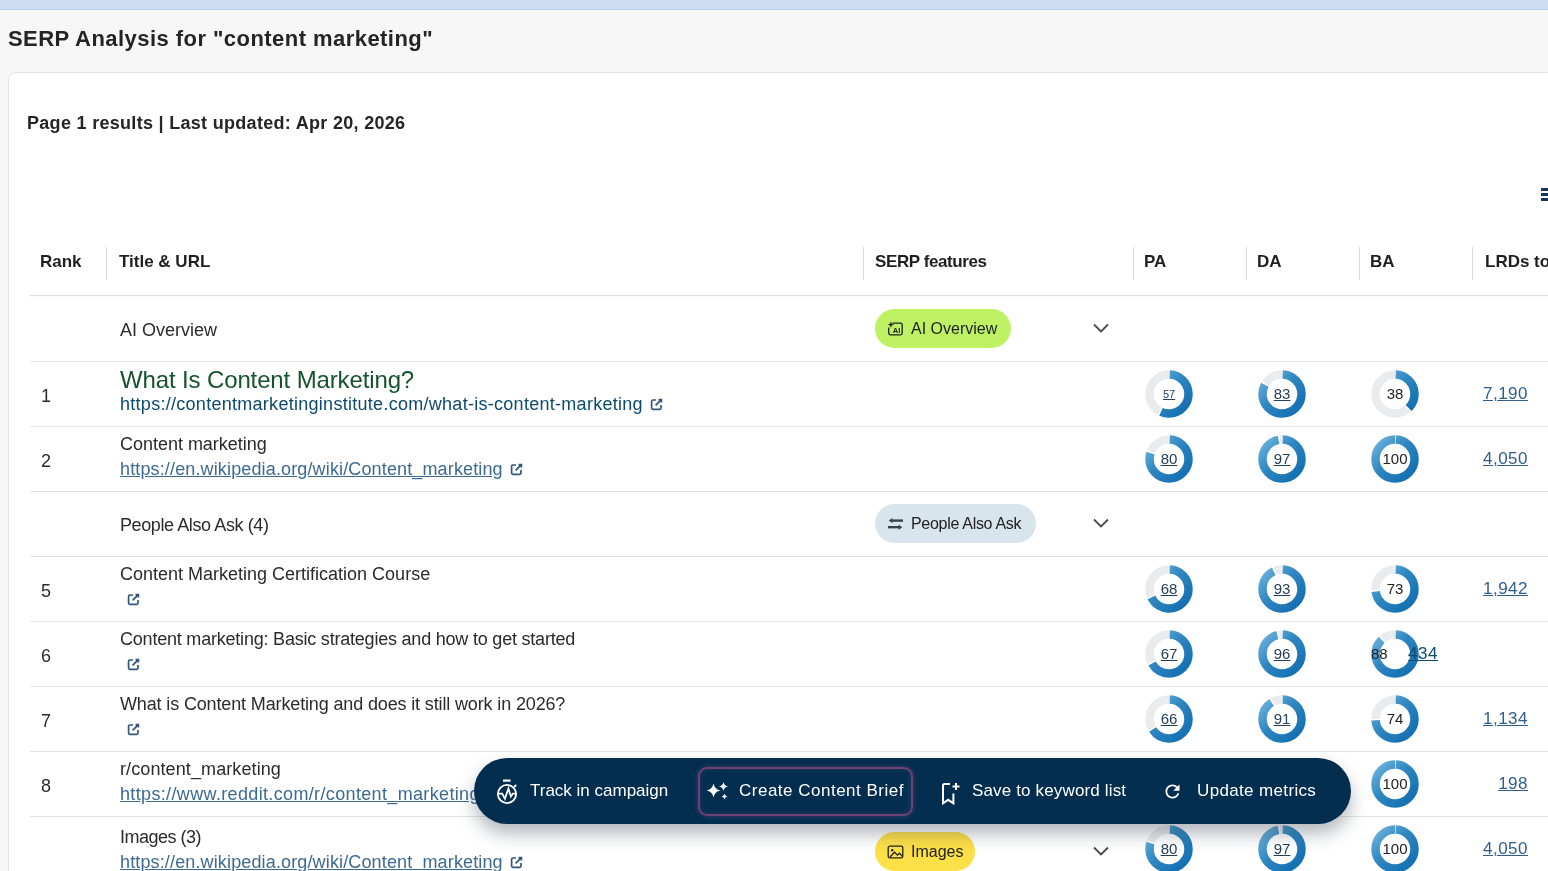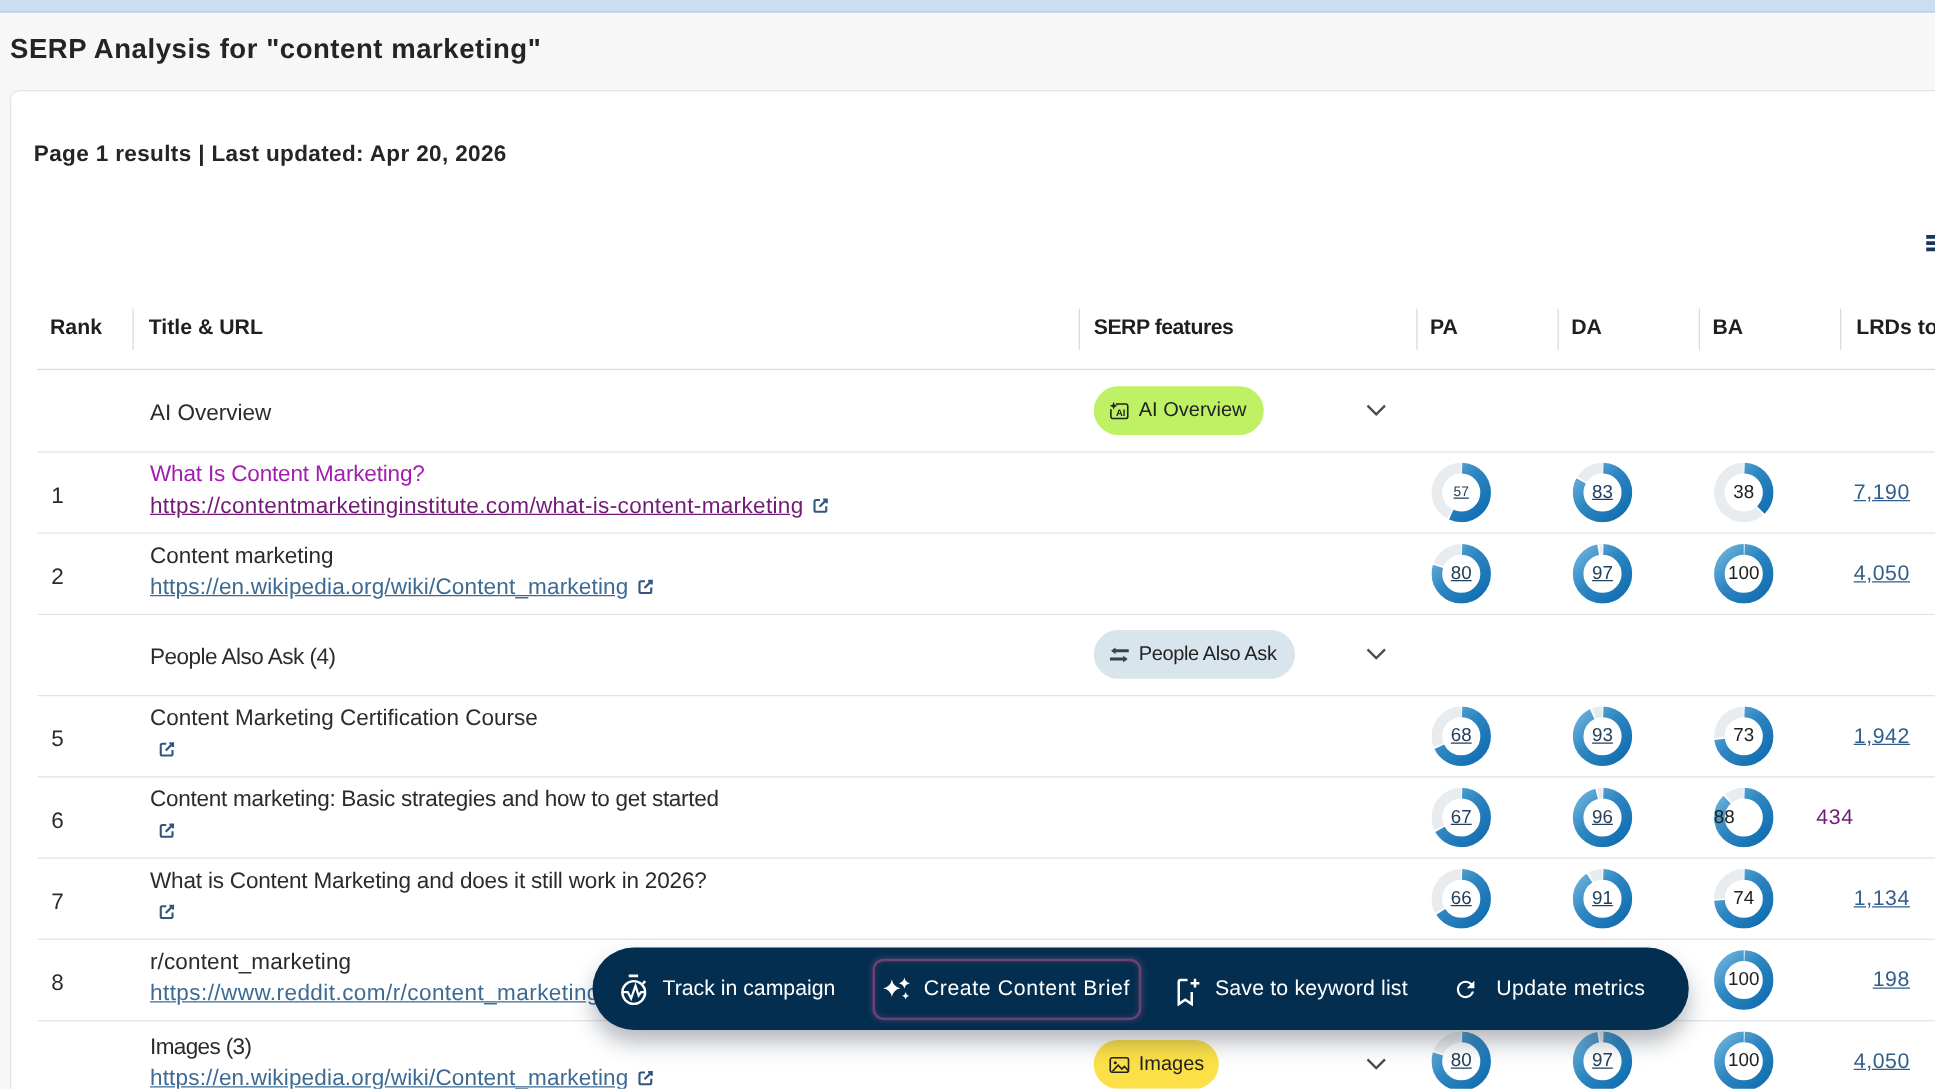--- a/index.html
+++ b/index.html
@@ -43,22 +43,22 @@
       <path d="M3.9 0.4 L4.8 2.7 L7.1 3.6 L4.8 4.5 L3.9 6.8 L3 4.5 L0.7 3.6 L3 2.7 Z" fill="#222"></path>
       <text x="5.8" y="11.8" font-size="7.5" font-weight="bold" fill="#222" font-family="Liberation Sans,sans-serif">AI</text>
     </svg>
     <span style="margin-left:7px">AI Overview</span>
   </div>
 <svg style="position:absolute;left:1092px;top:323px" width="18" height="10" viewBox="0 0 18 10">
     <path d="M2 1.5 L9 8.5 L16 1.5" fill="none" stroke="#4a4a4a" stroke-width="1.8"></path>
   </svg>
 <div style="position:absolute;left:30px;top:426px;width:1518px;height:1px;background:#e3e4e5"></div>
 <div style="position:absolute;left:41px;top:387px;font-size:18px;line-height:18px;color:#2b2b2b">1</div>
-<div style="position:absolute;left:120px;top:367px;font-size:18px;line-height:25px;color:#a21caf;white-space:nowrap;letter-spacing:-0.13px">What Is Content Marketing?</div>
-<div style="position:absolute;left:120px;top:392px;font-size:18px;line-height:25px;white-space:nowrap"><span style="color:#701a75;text-decoration:underline;letter-spacing:0.28px">https://contentmarketinginstitute.com/what-is-content-marketing</span><svg width="13" height="13" viewBox="0 0 13 13" style="margin-left:7px;vertical-align:-1px">
+<div style="position:absolute;left:120px;top:367px;font-size:24px;line-height:25px;color:#14532d;white-space:nowrap;letter-spacing:-0.13px">What Is Content Marketing?</div>
+<div style="position:absolute;left:120px;top:392px;font-size:18px;line-height:25px;white-space:nowrap"><span style="color:#0c4a6e;letter-spacing:0.28px">https://contentmarketinginstitute.com/what-is-content-marketing</span><svg width="13" height="13" viewBox="0 0 13 13" style="margin-left:7px;vertical-align:-1px">
       <path d="M8.5 1.6 H11.4 V4.5 M11.1 1.9 L5.6 7.4" fill="none" stroke="#33567e" stroke-width="1.7"></path>
       <path d="M6 2 H2.9 C2.1 2 1.6 2.5 1.6 3.3 V10.1 C1.6 10.9 2.1 11.4 2.9 11.4 H9.7 C10.5 11.4 11 10.9 11 10.1 V7" fill="none" stroke="#33567e" stroke-width="1.7"></path>
     </svg></div>
 <svg style="position:absolute;left:1145px;top:370px" width="48" height="48" viewBox="0 0 48 48">
     <circle cx="24" cy="24" r="19.5" fill="none" stroke="#e9ecef" stroke-width="8.5"></circle>
     <circle cx="24" cy="24" r="19.5" fill="none" stroke="#ffffff" stroke-width="9.5" stroke-dasharray="71.24 122.52" stroke-dashoffset="0.7" transform="rotate(-90 24 24)"></circle>
     <circle cx="24" cy="24" r="19.5" fill="none" stroke="url(#dgrad)" stroke-width="8.5" stroke-dasharray="68.44 122.52" stroke-dashoffset="-0.7" transform="rotate(-90 24 24)"></circle>
   </svg>
 <div style="position:absolute;left:1145px;top:370px;width:48px;height:48px;line-height:48px;text-align:center;font-size:11px;text-decoration:underline;color:#24405c">57</div>
 <svg style="position:absolute;left:1258px;top:370px" width="48" height="48" viewBox="0 0 48 48">
@@ -158,21 +158,21 @@
     <circle cx="24" cy="24" r="19.5" fill="none" stroke="#ffffff" stroke-width="9.5" stroke-dasharray="119.02 122.52" stroke-dashoffset="0.7" transform="rotate(-90 24 24)"></circle>
     <circle cx="24" cy="24" r="19.5" fill="none" stroke="url(#dgrad)" stroke-width="8.5" stroke-dasharray="116.22 122.52" stroke-dashoffset="-0.7" transform="rotate(-90 24 24)"></circle>
   </svg>
 <div style="position:absolute;left:1258px;top:630px;width:48px;height:48px;line-height:48px;text-align:center;font-size:15px;text-decoration:underline;color:#24405c">96</div>
 <svg style="position:absolute;left:1371px;top:630px" width="48" height="48" viewBox="0 0 48 48">
     <circle cx="24" cy="24" r="19.5" fill="none" stroke="#e9ecef" stroke-width="8.5"></circle>
     <circle cx="24" cy="24" r="19.5" fill="none" stroke="#ffffff" stroke-width="9.5" stroke-dasharray="109.22 122.52" stroke-dashoffset="0.7" transform="rotate(-90 24 24)"></circle>
     <circle cx="24" cy="24" r="19.5" fill="none" stroke="url(#dgrad)" stroke-width="8.5" stroke-dasharray="106.42 122.52" stroke-dashoffset="-0.7" transform="rotate(-90 24 24)"></circle>
   </svg>
 <div style="position:absolute;left:1371px;top:630px;width:48px;height:48px;line-height:48px;text-align:left;font-size:15px;color:#222222">88</div>
-<div style="position:absolute;left:1408px;top:644px;width:120px;text-align:center;font-size:17px;letter-spacing:0.5px;color:#701a75;">434</div>
+<div style="position:absolute;left:1408px;top:644px;width:120px;text-align:left;font-size:17px;letter-spacing:0.5px;color:#0c4a6e;text-decoration:underline">434</div>
 <div style="position:absolute;left:30px;top:751px;width:1518px;height:1px;background:#e3e4e5"></div>
 <div style="position:absolute;left:41px;top:712px;font-size:18px;line-height:18px;color:#2b2b2b">7</div>
 <div style="position:absolute;left:120px;top:692px;font-size:18px;line-height:25px;color:#2b2b2b;white-space:nowrap;letter-spacing:-0.14px">What is Content Marketing and does it still work in 2026?</div>
 <div style="position:absolute;left:120px;top:717px;font-size:18px;line-height:25px;white-space:nowrap"><svg width="13" height="13" viewBox="0 0 13 13" style="margin-left:7px;vertical-align:-1px">
       <path d="M8.5 1.6 H11.4 V4.5 M11.1 1.9 L5.6 7.4" fill="none" stroke="#33567e" stroke-width="1.7"></path>
       <path d="M6 2 H2.9 C2.1 2 1.6 2.5 1.6 3.3 V10.1 C1.6 10.9 2.1 11.4 2.9 11.4 H9.7 C10.5 11.4 11 10.9 11 10.1 V7" fill="none" stroke="#33567e" stroke-width="1.7"></path>
     </svg></div>
 <svg style="position:absolute;left:1145px;top:695px" width="48" height="48" viewBox="0 0 48 48">
     <circle cx="24" cy="24" r="19.5" fill="none" stroke="#e9ecef" stroke-width="8.5"></circle>
     <circle cx="24" cy="24" r="19.5" fill="none" stroke="#ffffff" stroke-width="9.5" stroke-dasharray="82.26 122.52" stroke-dashoffset="0.7" transform="rotate(-90 24 24)"></circle>

